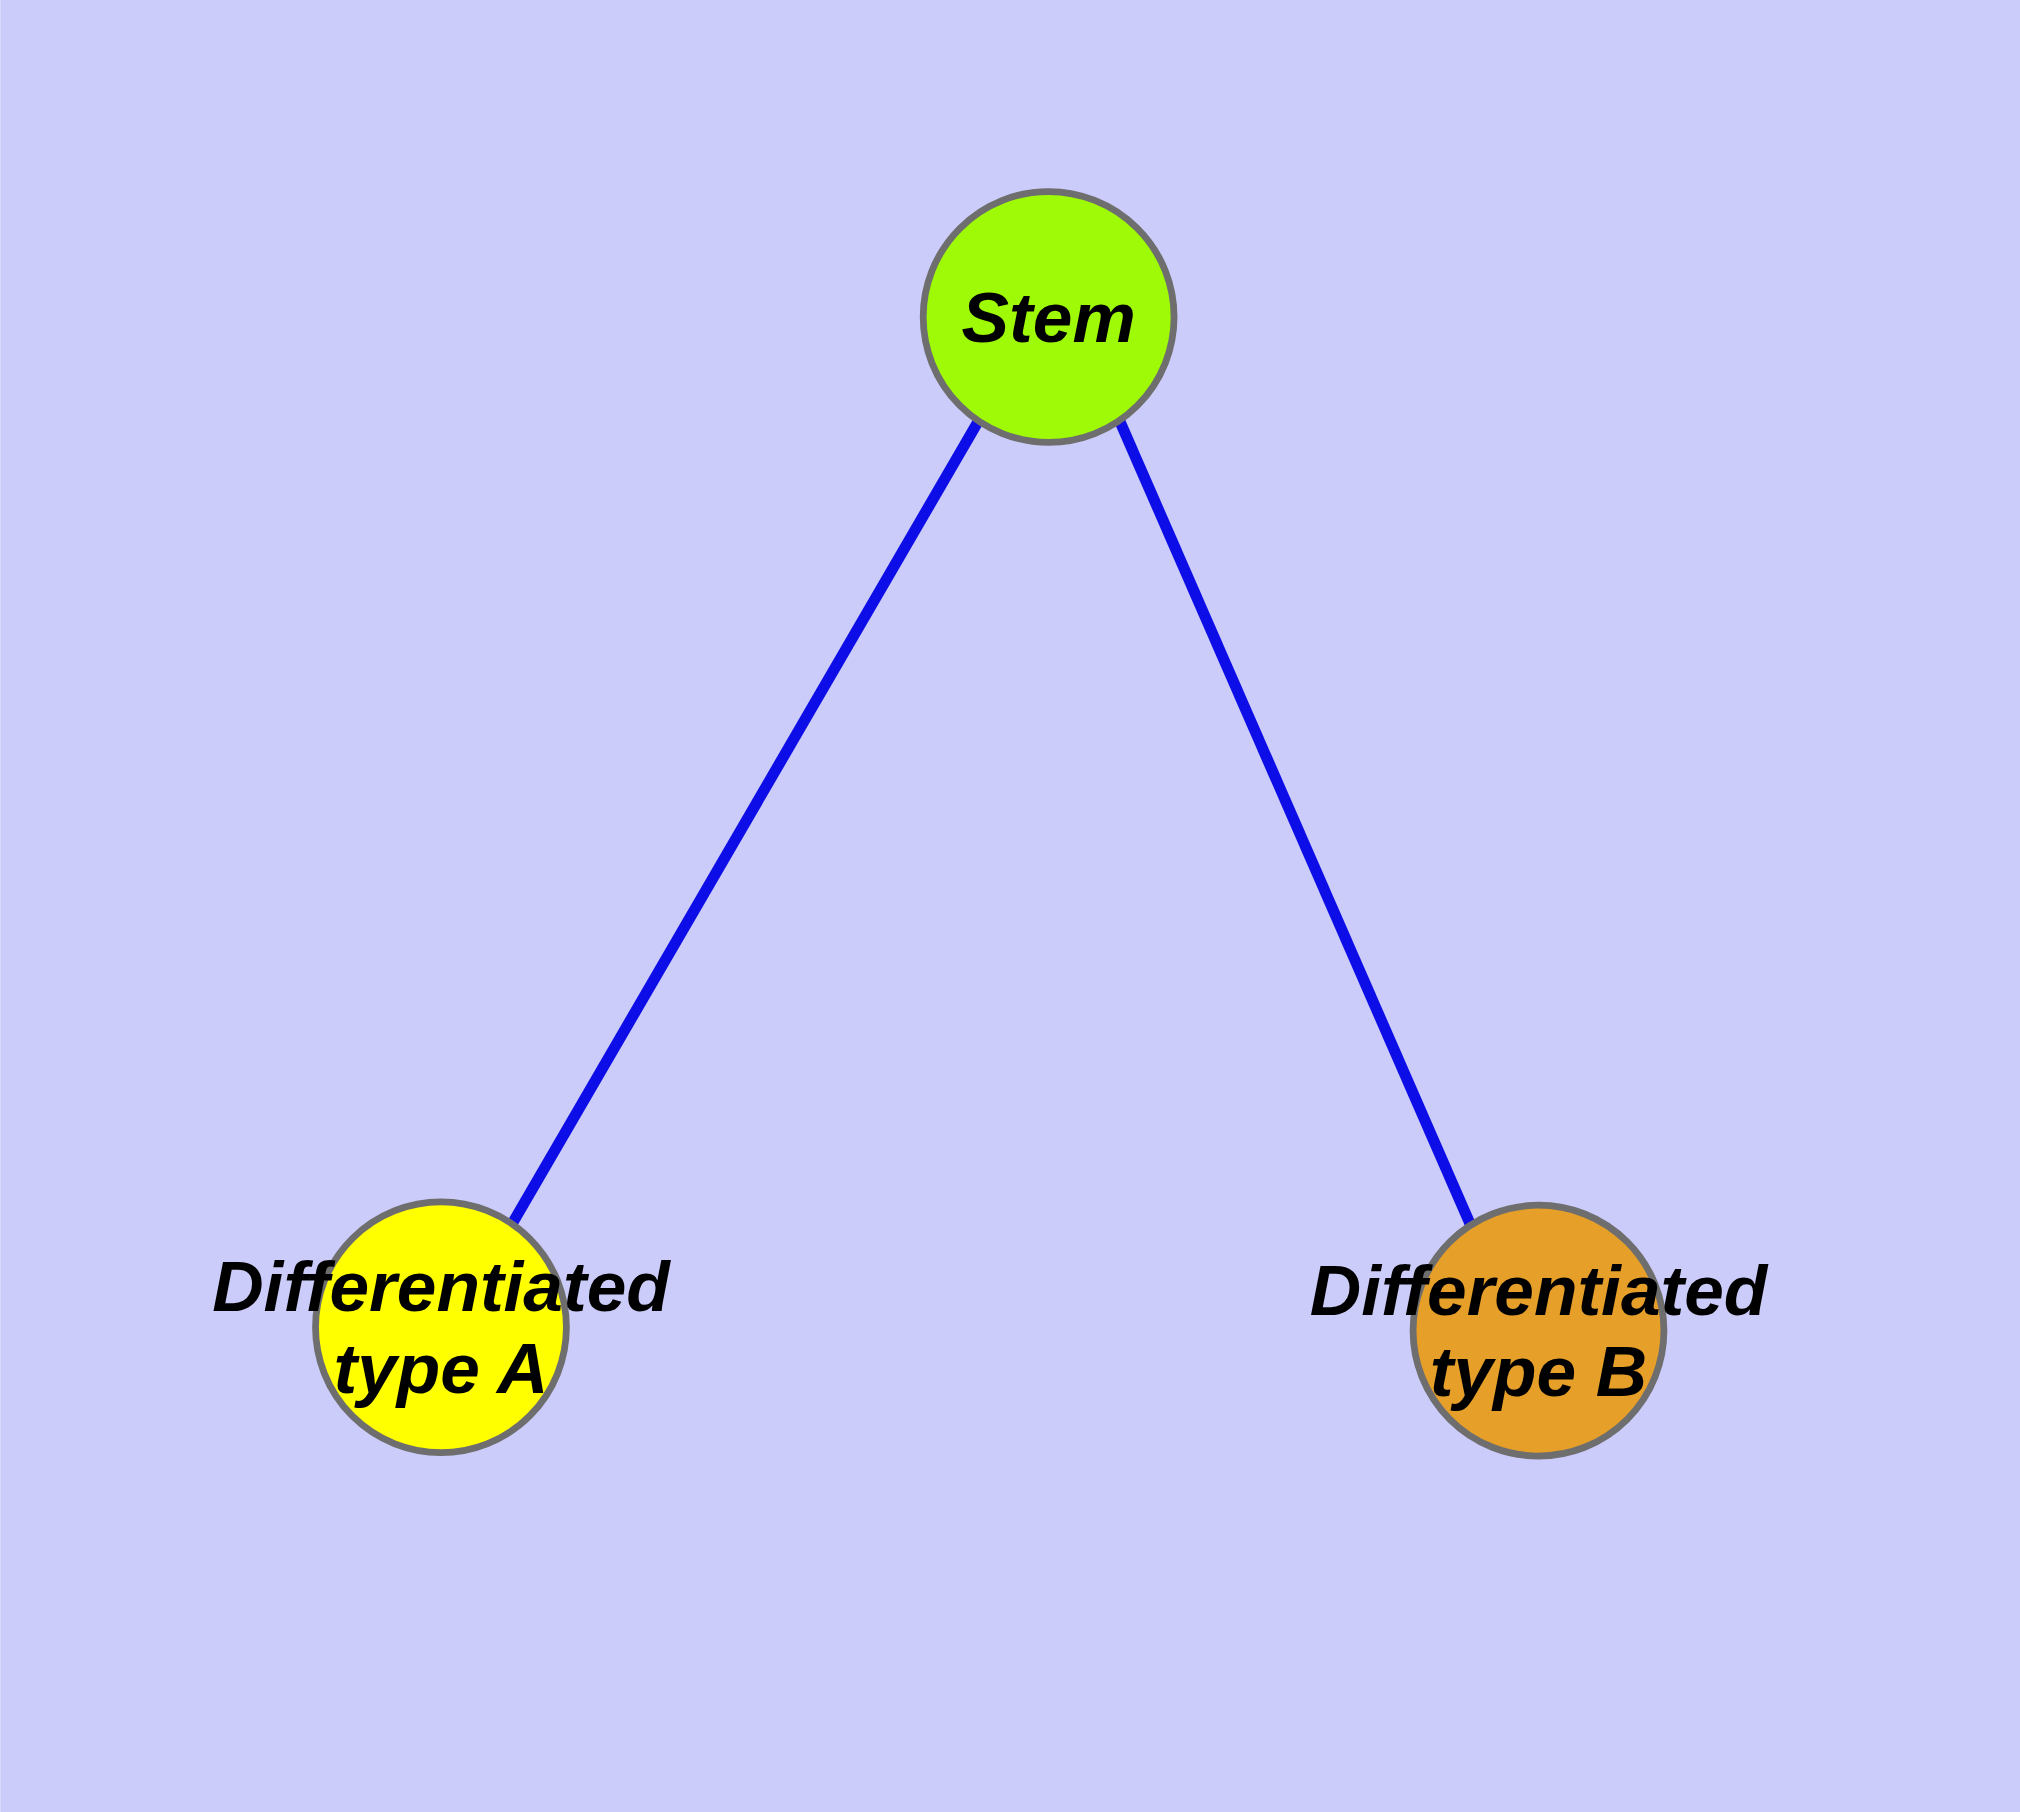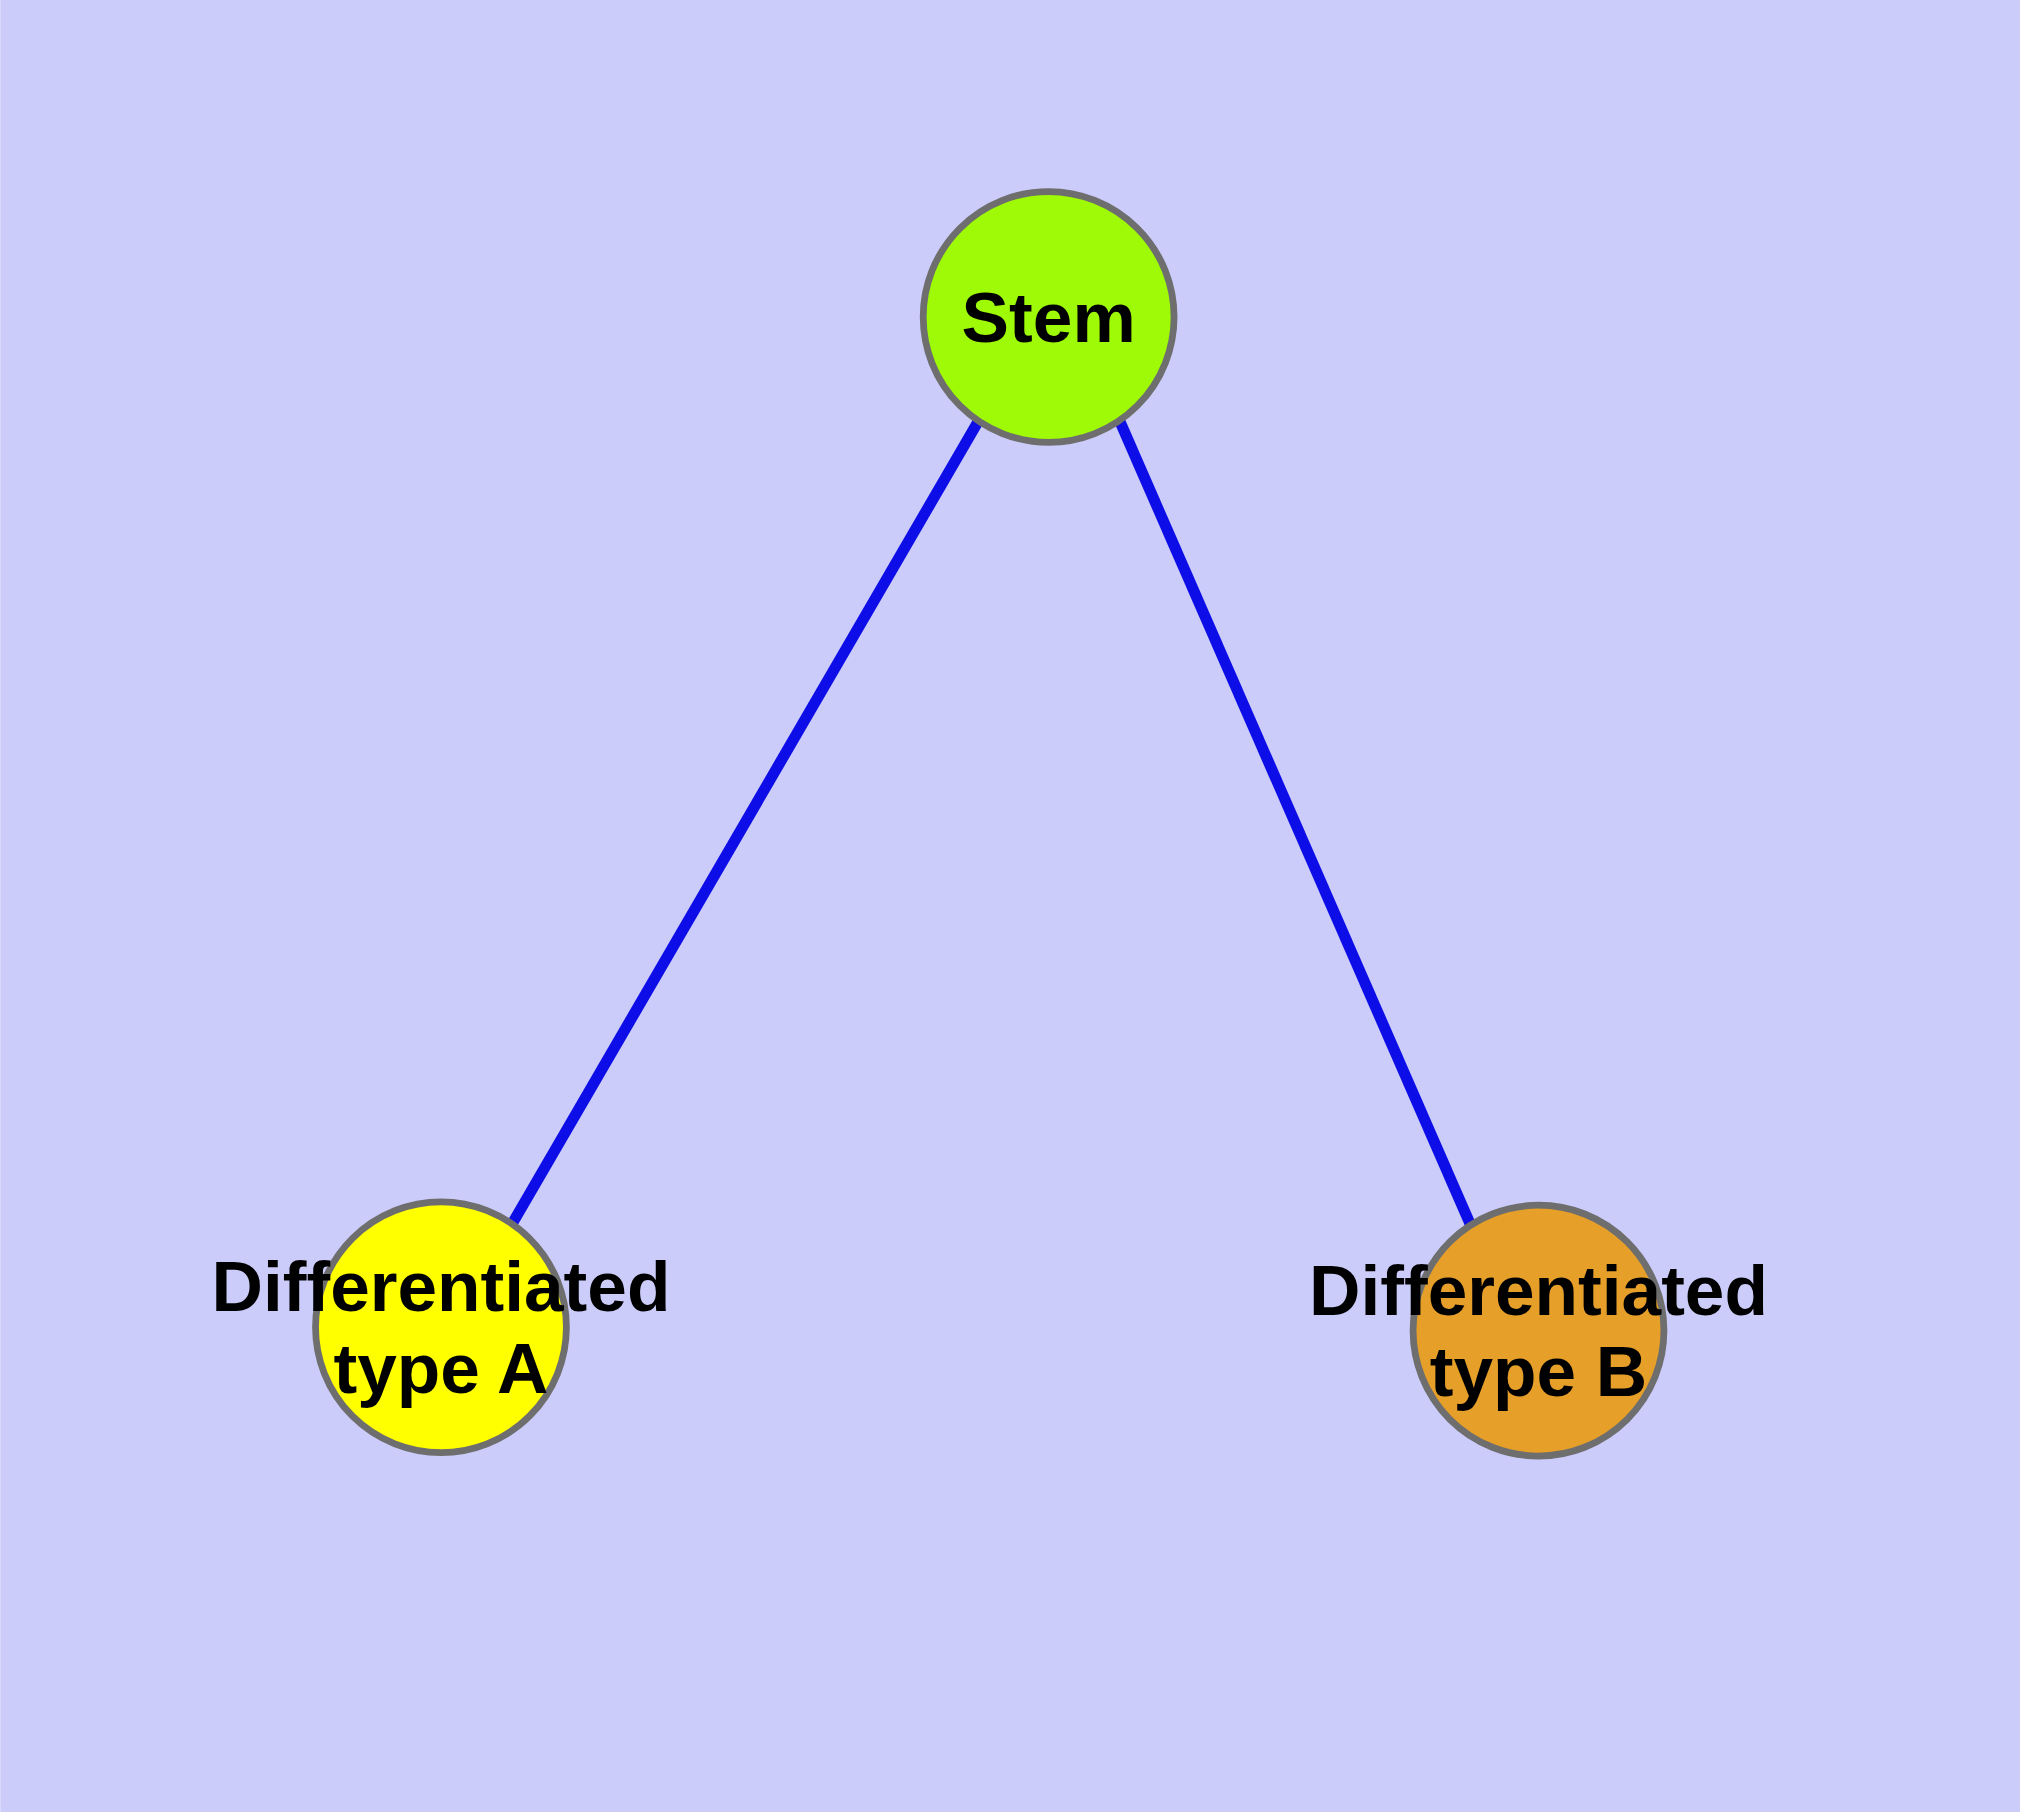--- a/index.html
+++ b/index.html
@@ -32,21 +32,21 @@
     font-family: "Liberation Sans", sans-serif;
     font-weight: bold;
     fill: #000000;
     text-anchor: middle;
     dominant-baseline: alphabetic;
   }
 </style>
 </head>
 <body>
 
-<div id="canvas" style="width: 2021px; height: 1812px;">
+<div id="canvas" style="width: 2021px; height: 1812px; font-style: italic;">
   <svg id="graph-svg" viewBox="0 0 2384 2138" xmlns="http://www.w3.org/2000/svg" style="width: 2021px; height: 1812px;">
 
     <rect class="graph-background" x="0" y="0" width="2384" height="2138" fill="#ccccfa"></rect>
 
     <g id="edge-layer">
         <line class="graph-edge" x1="1154" y1="497" x2="604" y2="1444" stroke="#0d0de8" stroke-width="13"></line>
         <line class="graph-edge" x1="1321" y1="497" x2="1736" y2="1448" stroke="#0d0de8" stroke-width="13"></line>
       </g>
     <g id="node-layer">
         <g>

